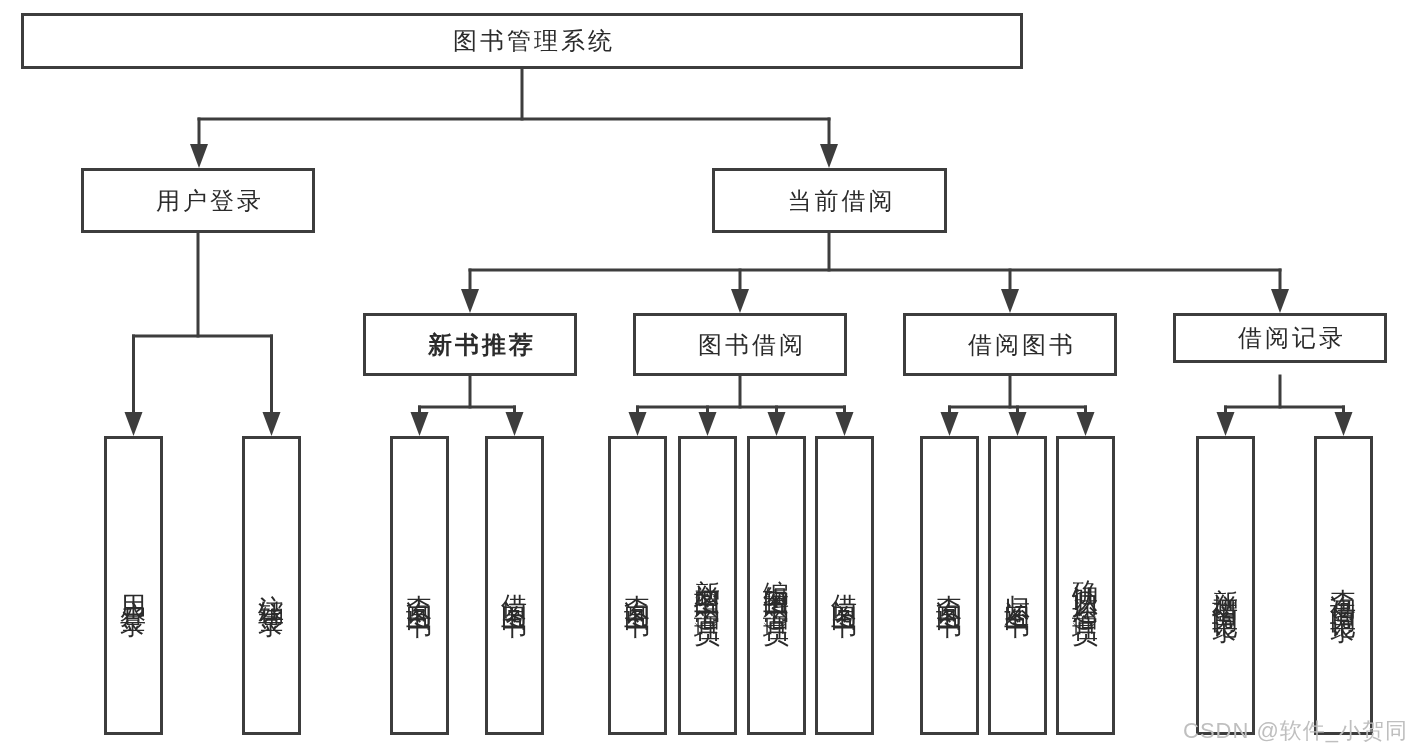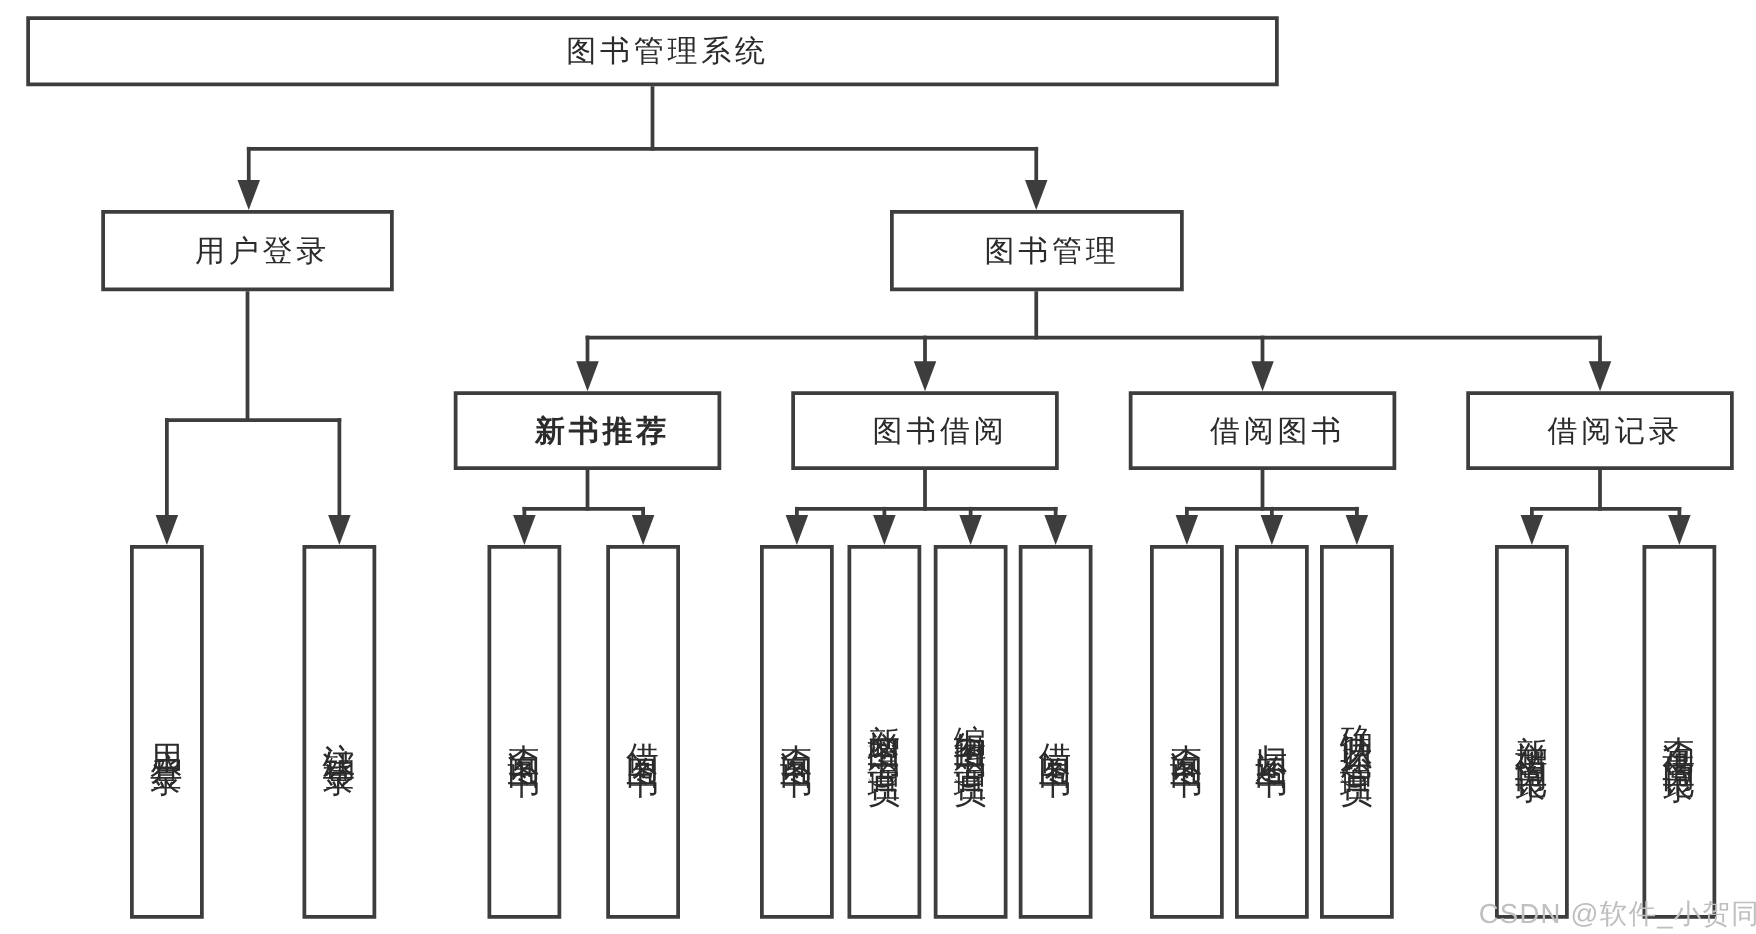--- a/index.html
+++ b/index.html
@@ -135,33 +135,33 @@
   </svg>
 
   <div class="node h" style="left:21px;top:13px;width:1002px;height:56px;">
     <span>图书管理系统</span>
   </div>
 
   <div class="node h" style="left:81px;top:168px;width:234px;height:65px;">
     <span>用户登录</span>
   </div>
   <div class="node h" style="left:712px;top:168px;width:235px;height:65px;">
-    <span>图书管理</span>
+    <span>当前借阅</span>
   </div>
 
   <div class="node h" style="left:363px;top:313px;width:214px;height:63px;font-weight:bold;">
     <span>新书推荐</span>
   </div>
   <div class="node h" style="left:633px;top:313px;width:214px;height:63px;justify-content:center;">
     <span>图书借阅</span>
   </div>
   <div class="node h" style="left:903px;top:313px;width:214px;height:63px;">
     <span>借阅图书</span>
   </div>
-  <div class="node h" style="left:1173px;top:313px;width:214px;height:63px;">
+  <div class="node h" style="left:1173px;top:313px;width:214px;height:50px;">
     <span>借阅记录</span>
   </div>
 
   <div class="node leaf" style="left:104px;">
     <span class="v">用户登录</span>
   </div>
   <div class="node leaf" style="left:242px;">
     <span class="v">注销登录</span>
   </div>
 

